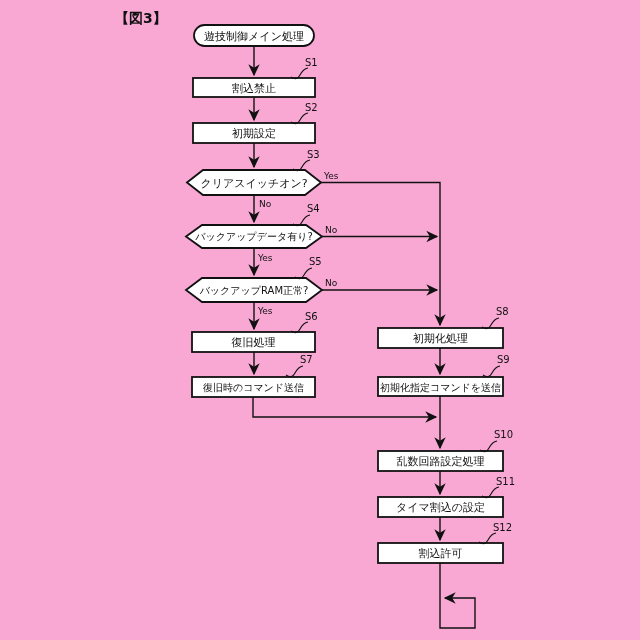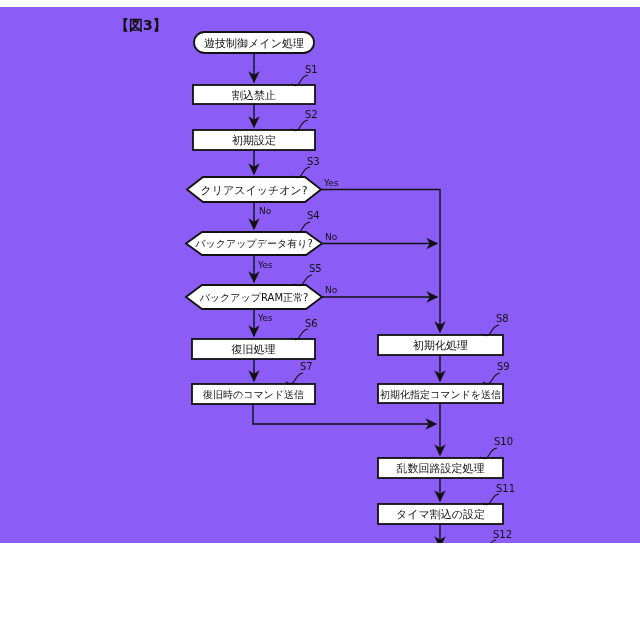--- a/index.html
+++ b/index.html
@@ -1,21 +1,20 @@
 <!DOCTYPE html>
 <html><head>
 <meta charset="utf-8">
 <style>
   html,body{margin:0;padding:0;background:#ffffff;}
   .canvas{
     position:relative;
-    width:640px;height:536px;
-    background:#8b5cf6;
+    width:640px;height:640px;
+    background:#f9a8d4;
     font-family:"DejaVu Sans","Liberation Sans",sans-serif;
-    margin-top:7px;
   }
   svg{position:absolute;left:0;top:0;}
   svg text{
     fill:#111;
     font-family:"DejaVu Sans","Liberation Sans",sans-serif;
   }
   .node-label{font-size:11px;}
   .node-label.small{font-size:10px;}
   .step-id{font-size:10px;}
   .branch-label{font-size:9px;}

